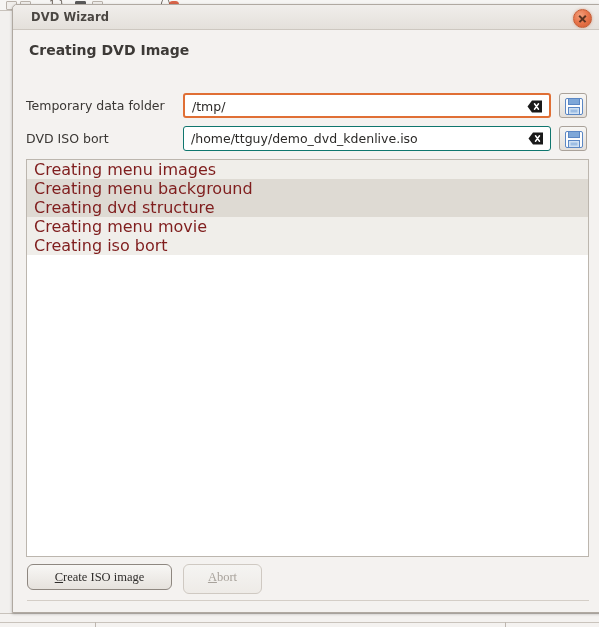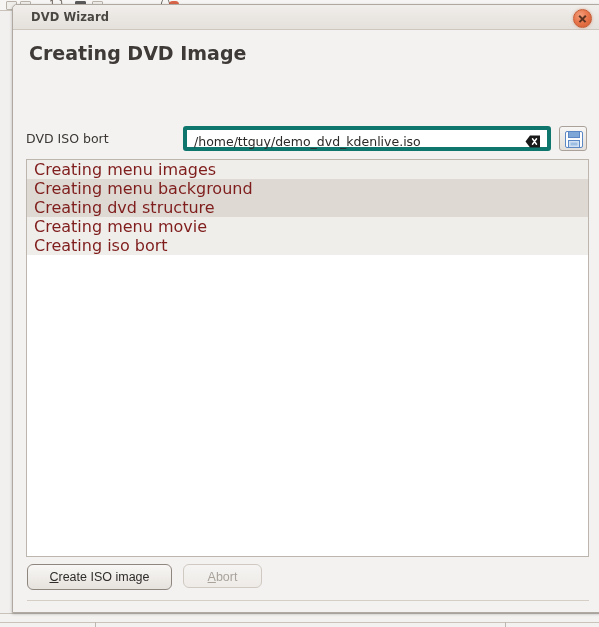--- a/index.html
+++ b/index.html
@@ -120,21 +120,21 @@
 
   .content {
     position: relative;
     height: 582px;
     background: #f4f2f0;
   }
 
   .page-title {
     position: absolute;
     left: 16px; top: 12px;
-    font-size: 19px;
+    font-size: 14px;
     font-weight: bold;
     color: #3d3a37;
   }
 
   
   .form-row { position: absolute; left: 13px; width: 563px; height: 26px; }
   .form-row.r1 { top: 63px; }
   .form-row.r2 { top: 96px; }
 
   .field-label {
@@ -142,21 +142,21 @@
     left: 0; top: 5px;
     font-size: 12.5px;
     color: #3a3734;
     white-space: nowrap;
   }
   .field-wrap {
     position: absolute;
     left: 157px; top: 0;
     width: 368px; height: 25px;
     background: #ffffff;
-    border: 4px solid #0f766e;
+    border: 1px solid #0f766e;
     border-radius: 3px;
     box-sizing: border-box;
   }
   .field-wrap.focused {
     border: 2px solid #e06f35;
     box-shadow: inset 0 0 0 1px #fff;
   }
   .field-value {
     position: absolute;
     left: 7px; top: 3px;
@@ -211,33 +211,33 @@
   .btn {
     position: absolute;
     box-sizing: border-box;
     background: linear-gradient(180deg,#f8f7f5 0%, #e6e2dd 100%);
     border: 1px solid #a9a29a;
     border-radius: 6px;
     font-size: 12.5px;
     color: #2f2d2b;
     text-align: center;
     cursor: pointer;
-    font-family: Liberation Sans, sans-serif;
+    font-family: Liberation Serif, serif;
   }
   .btn .lbl { display: inline-block; line-height: inherit; }
   .btn.disabled {
     background: linear-gradient(180deg,#f5f4f2 0%, #eeebe7 100%);
     border-color: #cfc9c2;
     color: #a8a29b;
     cursor: default;
   }
   u { text-decoration: underline; }
 
   #create-iso { left: 14px; top: 534px; width: 145px; height: 26px; line-height: 24px; border-color: #8e8780; }
-  #abort      { left: 170px; top: 534px; width: 79px;  height: 24px; line-height: 24px; text-align: center; }
+  #abort      { left: 170px; top: 534px; width: 79px;  height: 30px; line-height: 24px; text-align: center; }
 
   .hsep {
     position: absolute;
     left: 14px; top: 570px; width: 562px; height: 1px;
     background: #d4cec7;
   }
 </style>
 </head>
 <body>
 
@@ -263,20 +263,40 @@
 
   <div class="titlebar">
     <div class="title-text">DVD Wizard</div>
     <div class="close-btn"></div>
   </div>
 
   <div class="content">
 
     <div class="page-title">Creating DVD Image</div>
 
+    <div class="form-row r1">
+      <div class="field-label">Temporary data folder</div>
+      <div class="field-wrap focused">
+        <div class="field-value">/tmp/</div>
+        <span class="clear-icon">
+          <svg width="16" height="13" viewBox="0 0 16 13">
+            <path d="M5 0.5 H15 V12.5 H5 L0.5 6.5 Z" fill="#1a1a1a"></path>
+            <path d="M7.5 3.8 L11.5 9.2 M11.5 3.8 L7.5 9.2" stroke="#fff" stroke-width="1.5" stroke-linecap="round"></path>
+          </svg>
+        </span>
+      </div>
+      <div class="browse-btn">
+        <svg width="18" height="17" viewBox="0 0 18 17">
+          <rect x="0.5" y="0.5" width="17" height="16" rx="1.5" fill="#fdfdfd" stroke="#5b87c4"></rect>
+          <rect x="3.5" y="0.5" width="11" height="6" fill="#7ea7d8" stroke="#5b87c4"></rect>
+          <rect x="3.5" y="9.5" width="11" height="7" fill="#cfe0f2" stroke="#5b87c4"></rect>
+          <rect x="5.5" y="11.5" width="7" height="3" fill="#9dbde3"></rect>
+        </svg>
+      </div>
+    </div>
 
     <div class="form-row r2">
       <div class="field-label">DVD ISO bort</div>
       <div class="field-wrap">
         <div class="field-value">/home/ttguy/demo_dvd_kdenlive.iso</div>
         <span class="clear-icon">
           <svg width="16" height="13" viewBox="0 0 16 13">
             <path d="M5 0.5 H15 V12.5 H5 L0.5 6.5 Z" fill="#1a1a1a"></path>
             <path d="M7.5 3.8 L11.5 9.2 M11.5 3.8 L7.5 9.2" stroke="#fff" stroke-width="1.5" stroke-linecap="round"></path>
           </svg>

